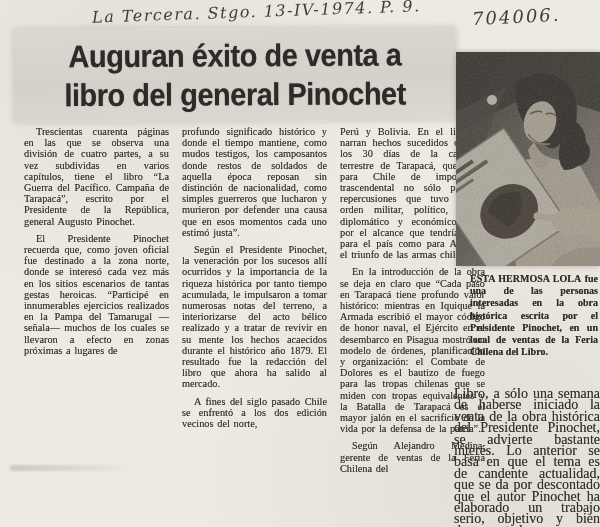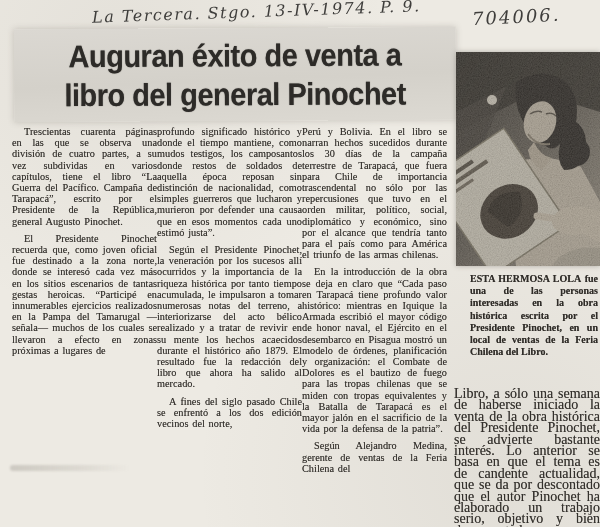--- a/index.html
+++ b/index.html
@@ -33,22 +33,22 @@
   .headline-band h1{
     margin:0;text-align:center;
     font-family:"Liberation Sans", sans-serif;
     font-weight:bold;font-size:29px;line-height:36px;
     color:#2d2b28;letter-spacing:-0.5px;
     transform:scaleY(1.08);
     text-shadow:0 0 1px rgba(45,43,40,0.6);
   }
   
   .columns{
-    position:absolute;left:12px;top:126px;width:462px;
-    display:flex;
+    position:absolute;left:24px;top:126px;width:462px;
+    display:flex;gap:13px;
   }
   .col{width:145px;}
   .col p{
     margin:0 0 6px 0;
     font-size:10.3px;line-height:11.2px;
     text-align:justify;text-indent:12px;
     word-spacing:1.2px;
     text-shadow:0 0 0.5px rgba(51,48,44,0.55);
   }
   .col p.cont{text-indent:0;font-family:Liberation Serif, serif;}

